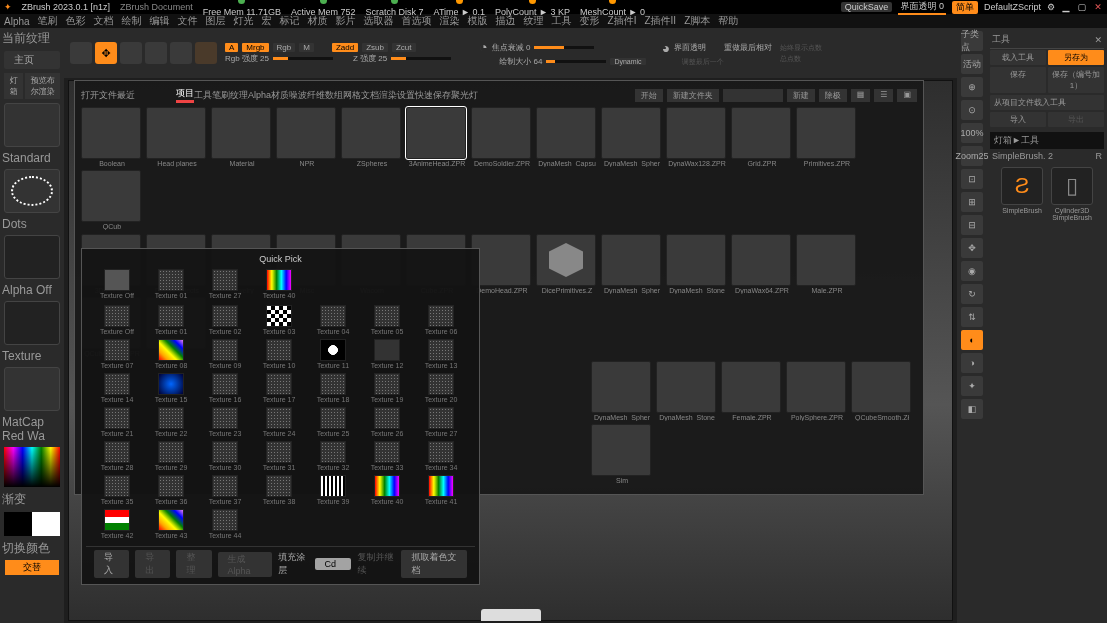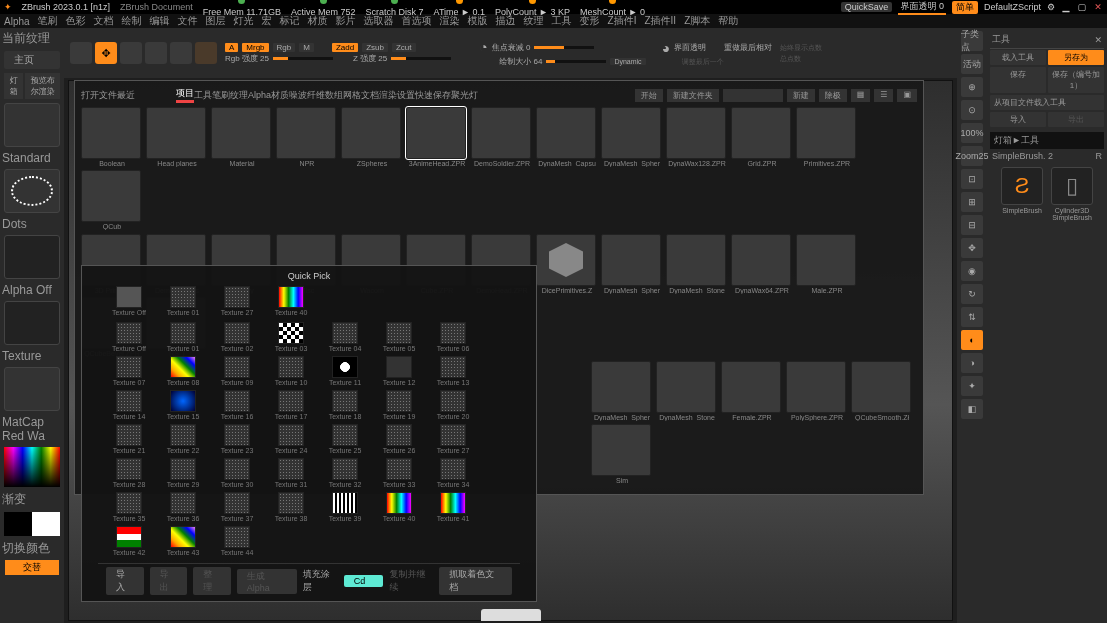--- a/index.html
+++ b/index.html
@@ -69,21 +69,21 @@
   .sw.star{background:#333;display:flex;align-items:center;justify-content:center;color:#ff8c1a;font-size:16px;}
   .sw.circ{background:radial-gradient(circle,#fff 0%,#fff 30%,#000 32%,#000 100%);}
   .sw.flag{background:linear-gradient(red 33%,white 33% 66%,green 66%);}
   .sw.checker{background:repeating-conic-gradient(#000 0 25%,#fff 0 50%) 0 0/8px 8px;}
   .sw.noise{background:radial-gradient(#777 1px,#333 1px) 0 0/3px 3px;}
   .sw.stripes{background:repeating-linear-gradient(90deg,#fff 0 2px,#000 2px 4px);}
   .sw.hues{background:linear-gradient(90deg,red,yellow,green,cyan,blue,magenta);}
 
   .ov-foot{display:flex;gap:6px;padding:3px 8px;font-size:9px;align-items:center;border-top:1px solid #333;margin-top:4px;}
   .ov-foot .fbtn{background:#333;padding:1px 10px;border-radius:2px;}
-  .ov-foot .fbtn.o{background:#5eead4;color:#000;}
+  .ov-foot .fbtn.o{background:#a3a3a3;color:#000;}
   .ov-foot2{display:flex;gap:40px;padding:2px 8px;font-size:8px;color:#777;}
 
   .rightbar { width:30px; background:#2a2a2a; display:flex; flex-direction:column; gap:3px; padding:3px 2px; align-items:center; z-index:5; position:relative;}
   .rico{width:22px;height:20px;background:#3a3a3a;border-radius:2px;font-size:9px;color:#aaa;display:flex;align-items:center;justify-content:center;}
   .rico.sel{background:#ff8c1a;color:#000;}
 
   .rightpanel { width:120px; background:#2a2a2a; padding:3px; font-size:9px; color:#999; }
   .rp-hdr{display:flex;align-items:center;gap:4px;padding:2px;border-bottom:1px solid #444;}
   .rp-row{display:flex;gap:2px;padding:1px 0;}
   .rp-btn{flex:1;background:#333;padding:2px 4px;font-size:8px;text-align:center;border-radius:1px;}
@@ -492,21 +492,21 @@
       <div class="thumb">
         <div class="img "></div>
         <div class="cap">QCubeSmooth.Zł</div>
       </div>
       <div class="thumb">
         <div class="img "></div>
         <div class="cap">Sim</div>
       </div>
     </div>
 
-  <div style="position:absolute;left:6px;top:184px;width:456px;background:rgba(20,20,20,0.97);border:1px solid #555;padding:3px 16px;">
+  <div style="position:absolute;left:6px;top:167px;width:399px;background:rgba(20,20,20,0.97);border:1px solid #555;padding:3px 4px;">
     <div class="section-hdr" style="border:none;margin:0">Quick Pick</div>
     <div class="tex-grid" id="quickpick">
         <div class="tex">
           <div class="sw "></div>
           <div class="cap">Texture Off</div>
         </div>
         <div class="tex">
           <div class="sw noise"></div>
           <div class="cap">Texture 01</div>
         </div>

